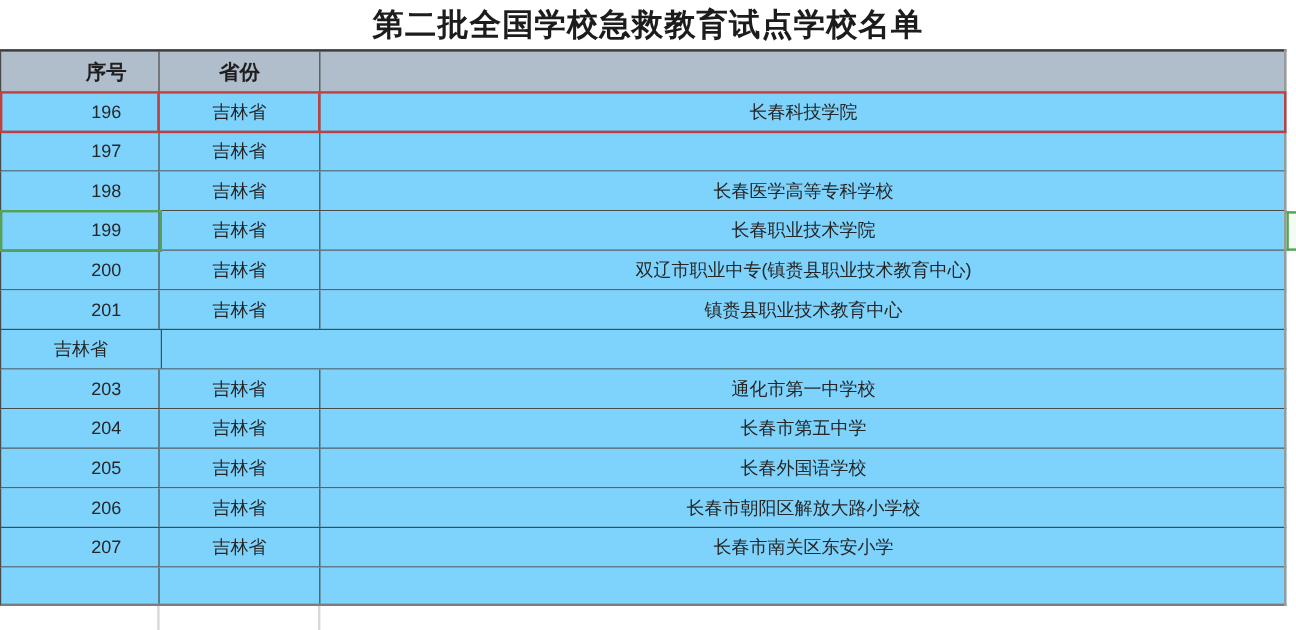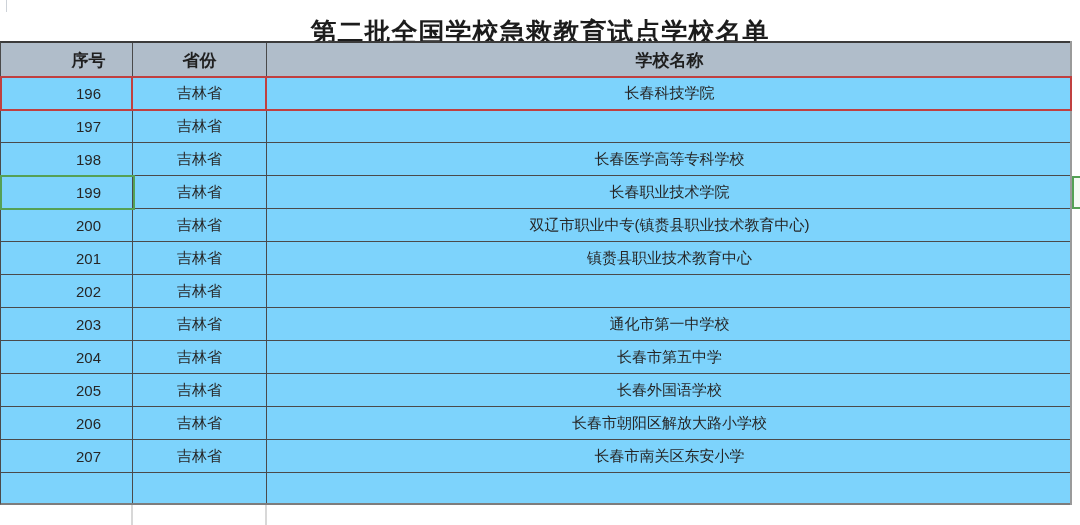--- a/index.html
+++ b/index.html
@@ -1,21 +1,21 @@
 <!DOCTYPE html>
 <html><head>
 <meta charset="utf-8">
 <style>
   html,body{margin:0;padding:0;background:#ffffff;}
   .sheet{
     position:relative;width:1080px;height:525px;overflow:hidden;background:#ffffff;
     font-family:"Liberation Sans","DejaVu Sans",sans-serif;color:#262626;
   }
   
-  .title-row{position:absolute;left:0;top:12px;width:1080px;height:41px;
+  .title-row{position:absolute;left:0;top:0;width:1080px;height:41px;
     display:flex;align-items:center;justify-content:center;background:#ffffff;}
   .title-row .title{font-size:26px;font-weight:bold;letter-spacing:1px;color:#1c1c1c;}
   .title-gutter-line{position:absolute;left:6px;top:0;width:1px;height:40px;background:#cdd2d8;}
   
   .tbl{position:absolute;left:0;top:41px;width:1072px;}
   .row{display:flex;box-sizing:border-box;border-bottom:1.5px solid #4a4a4a;
     border-left:1.5px solid #4a4a4a;height:33px;background:#7dd3fc;}
   .row.header{height:36px;border-top:2px solid #3b3b3b;border-bottom:none;background:#b0bdca;}
   .row.header .cell{font-weight:bold;font-size:17px;color:#1f1f1f;}
   .row.empty{height:32px;border-bottom:2px solid #7d7d7d;}
@@ -48,21 +48,20 @@
 
   <div class="title-gutter-line"></div>
   <div class="title-row">
     <div class="title">第二批全国学校急救教育试点学校名单</div>
   </div>
 
   <div class="tbl">
     <div class="row header">
       <div class="cell c1">序号</div>
       <div class="cell c2">省份</div>
-      <div class="cell c3">学校名称</div>
     </div>
 
     <div class="row">
       <div class="cell c1">196</div>
       <div class="cell c2">吉林省</div>
       <div class="cell c3">长春科技学院</div>
     </div>
     <div class="row">
       <div class="cell c1">197</div>
       <div class="cell c2">吉林省</div>
@@ -81,21 +80,20 @@
       <div class="cell c1">200</div>
       <div class="cell c2">吉林省</div>
       <div class="cell c3">双辽市职业中专(镇赉县职业技术教育中心)</div>
     </div>
     <div class="row">
       <div class="cell c1">201</div>
       <div class="cell c2">吉林省</div>
       <div class="cell c3">镇赉县职业技术教育中心</div>
     </div>
     <div class="row">
-      <div class="cell c1">202</div>
       <div class="cell c2">吉林省</div>
     </div>
     <div class="row">
       <div class="cell c1">203</div>
       <div class="cell c2">吉林省</div>
       <div class="cell c3">通化市第一中学校</div>
     </div>
     <div class="row">
       <div class="cell c1">204</div>
       <div class="cell c2">吉林省</div>

